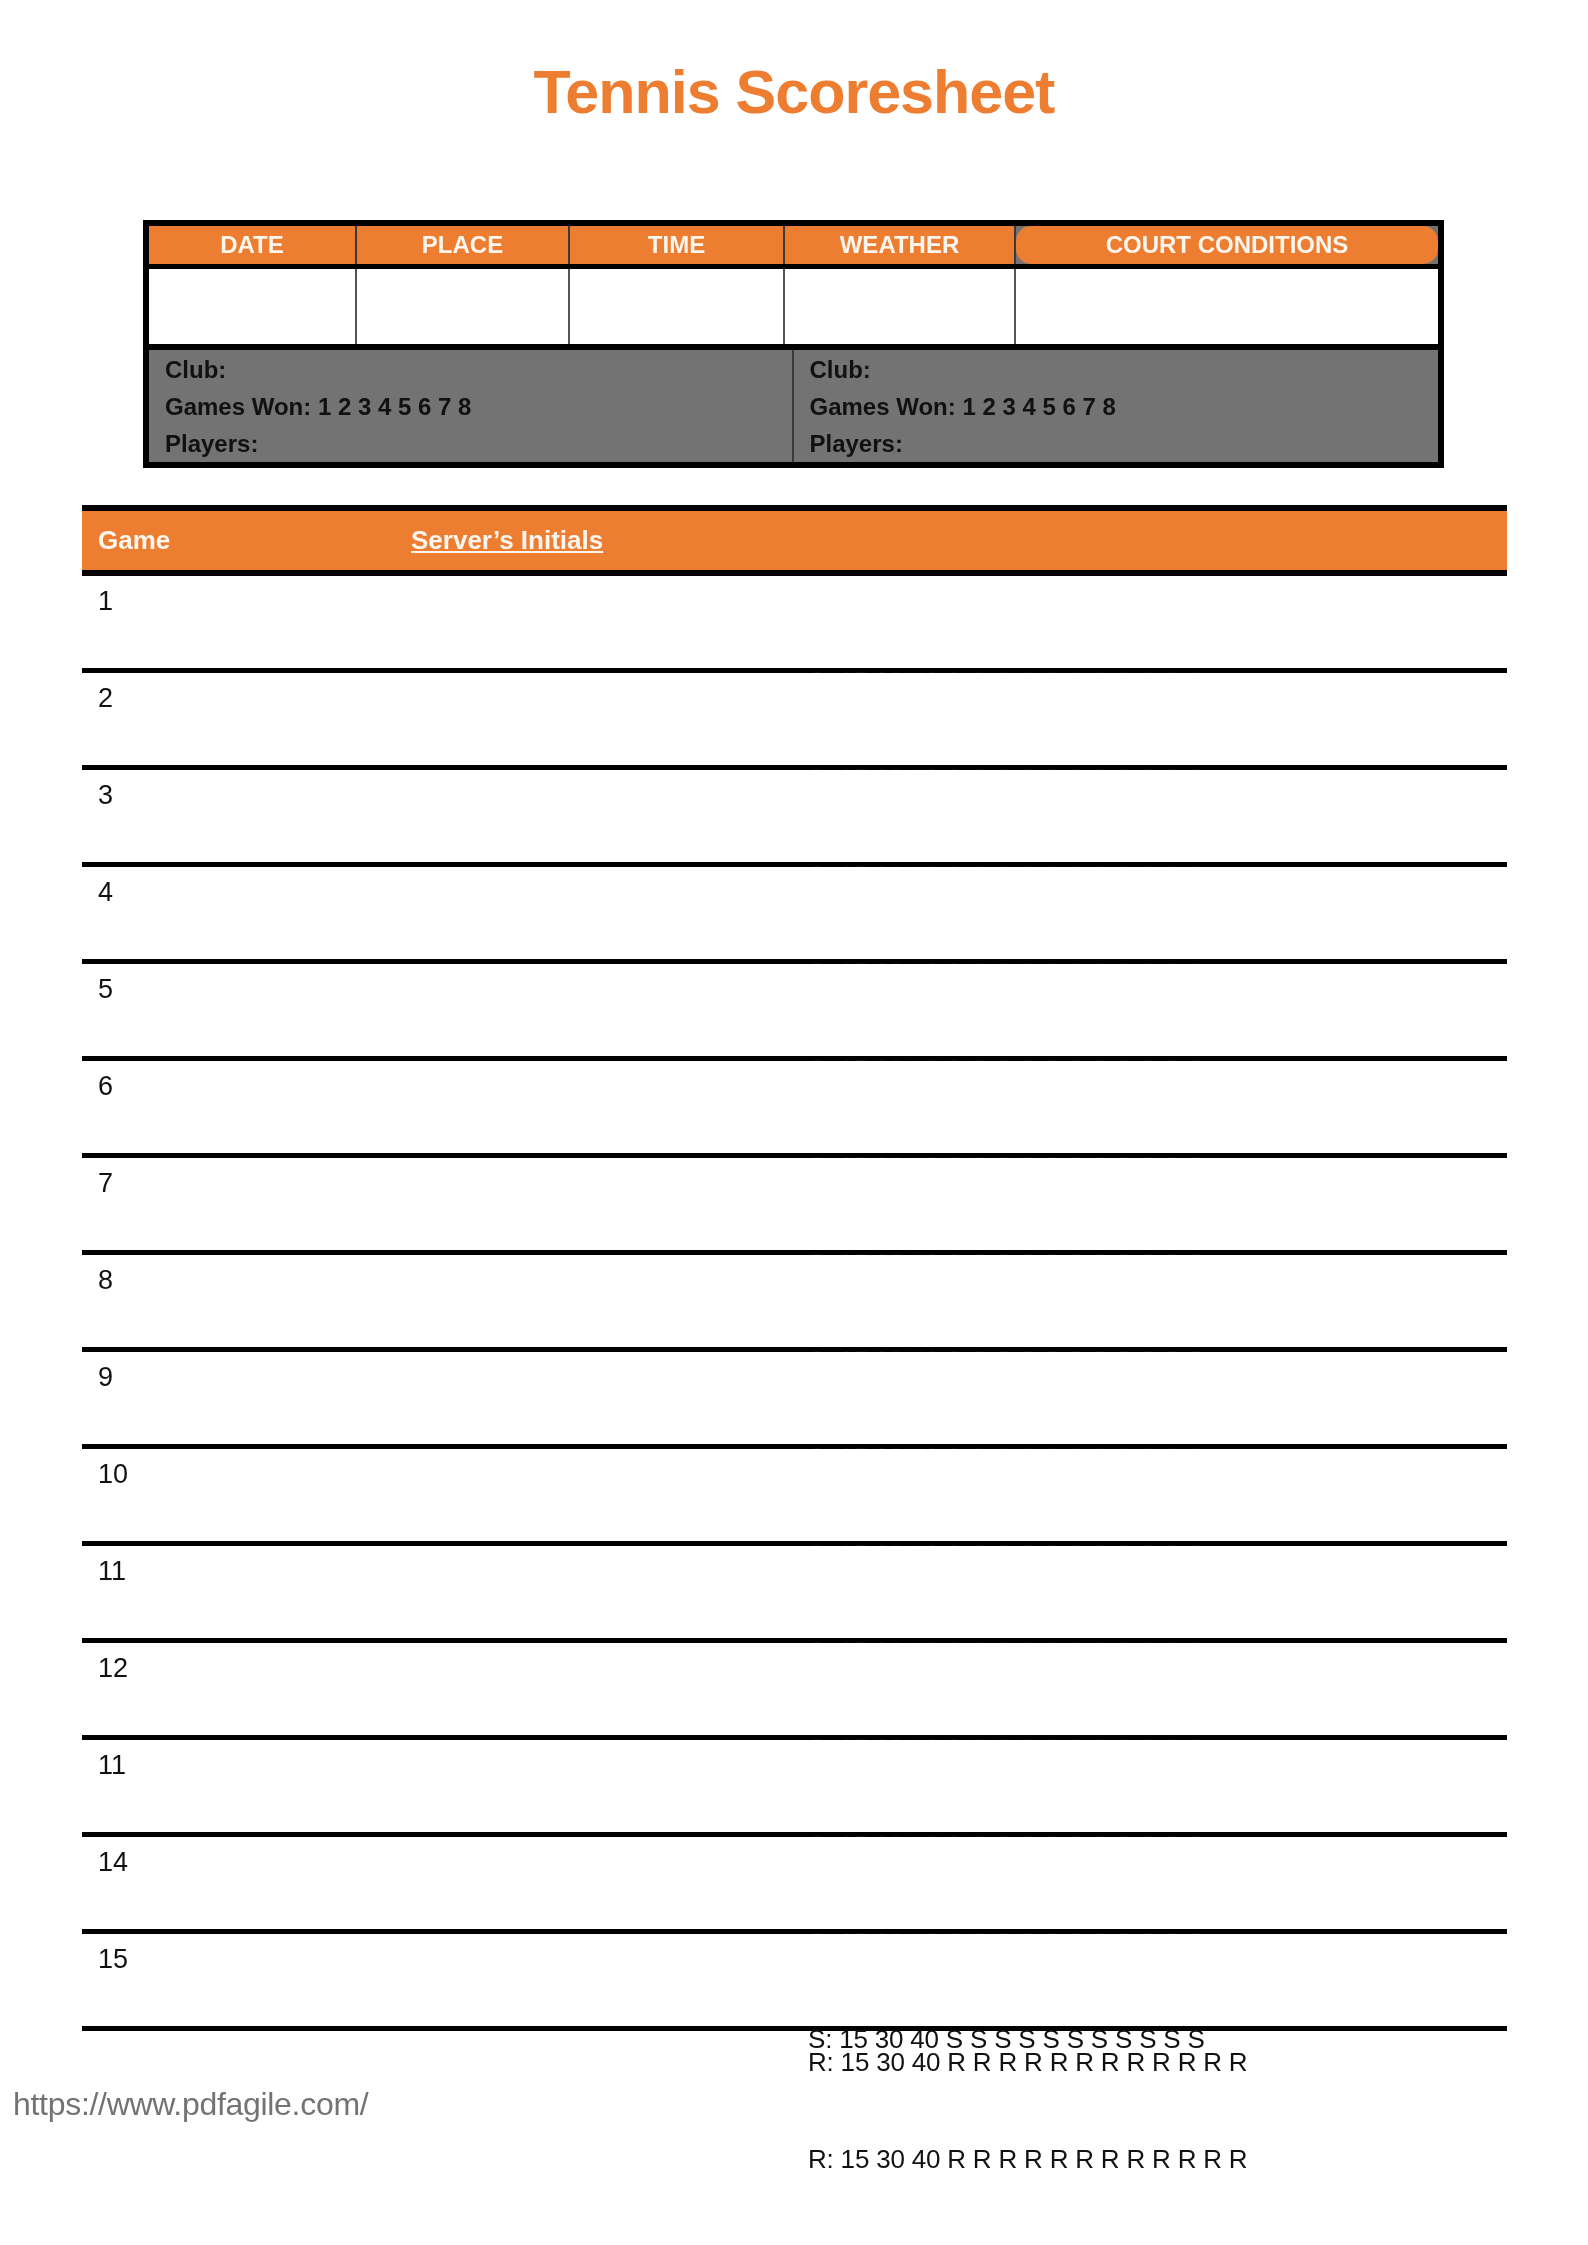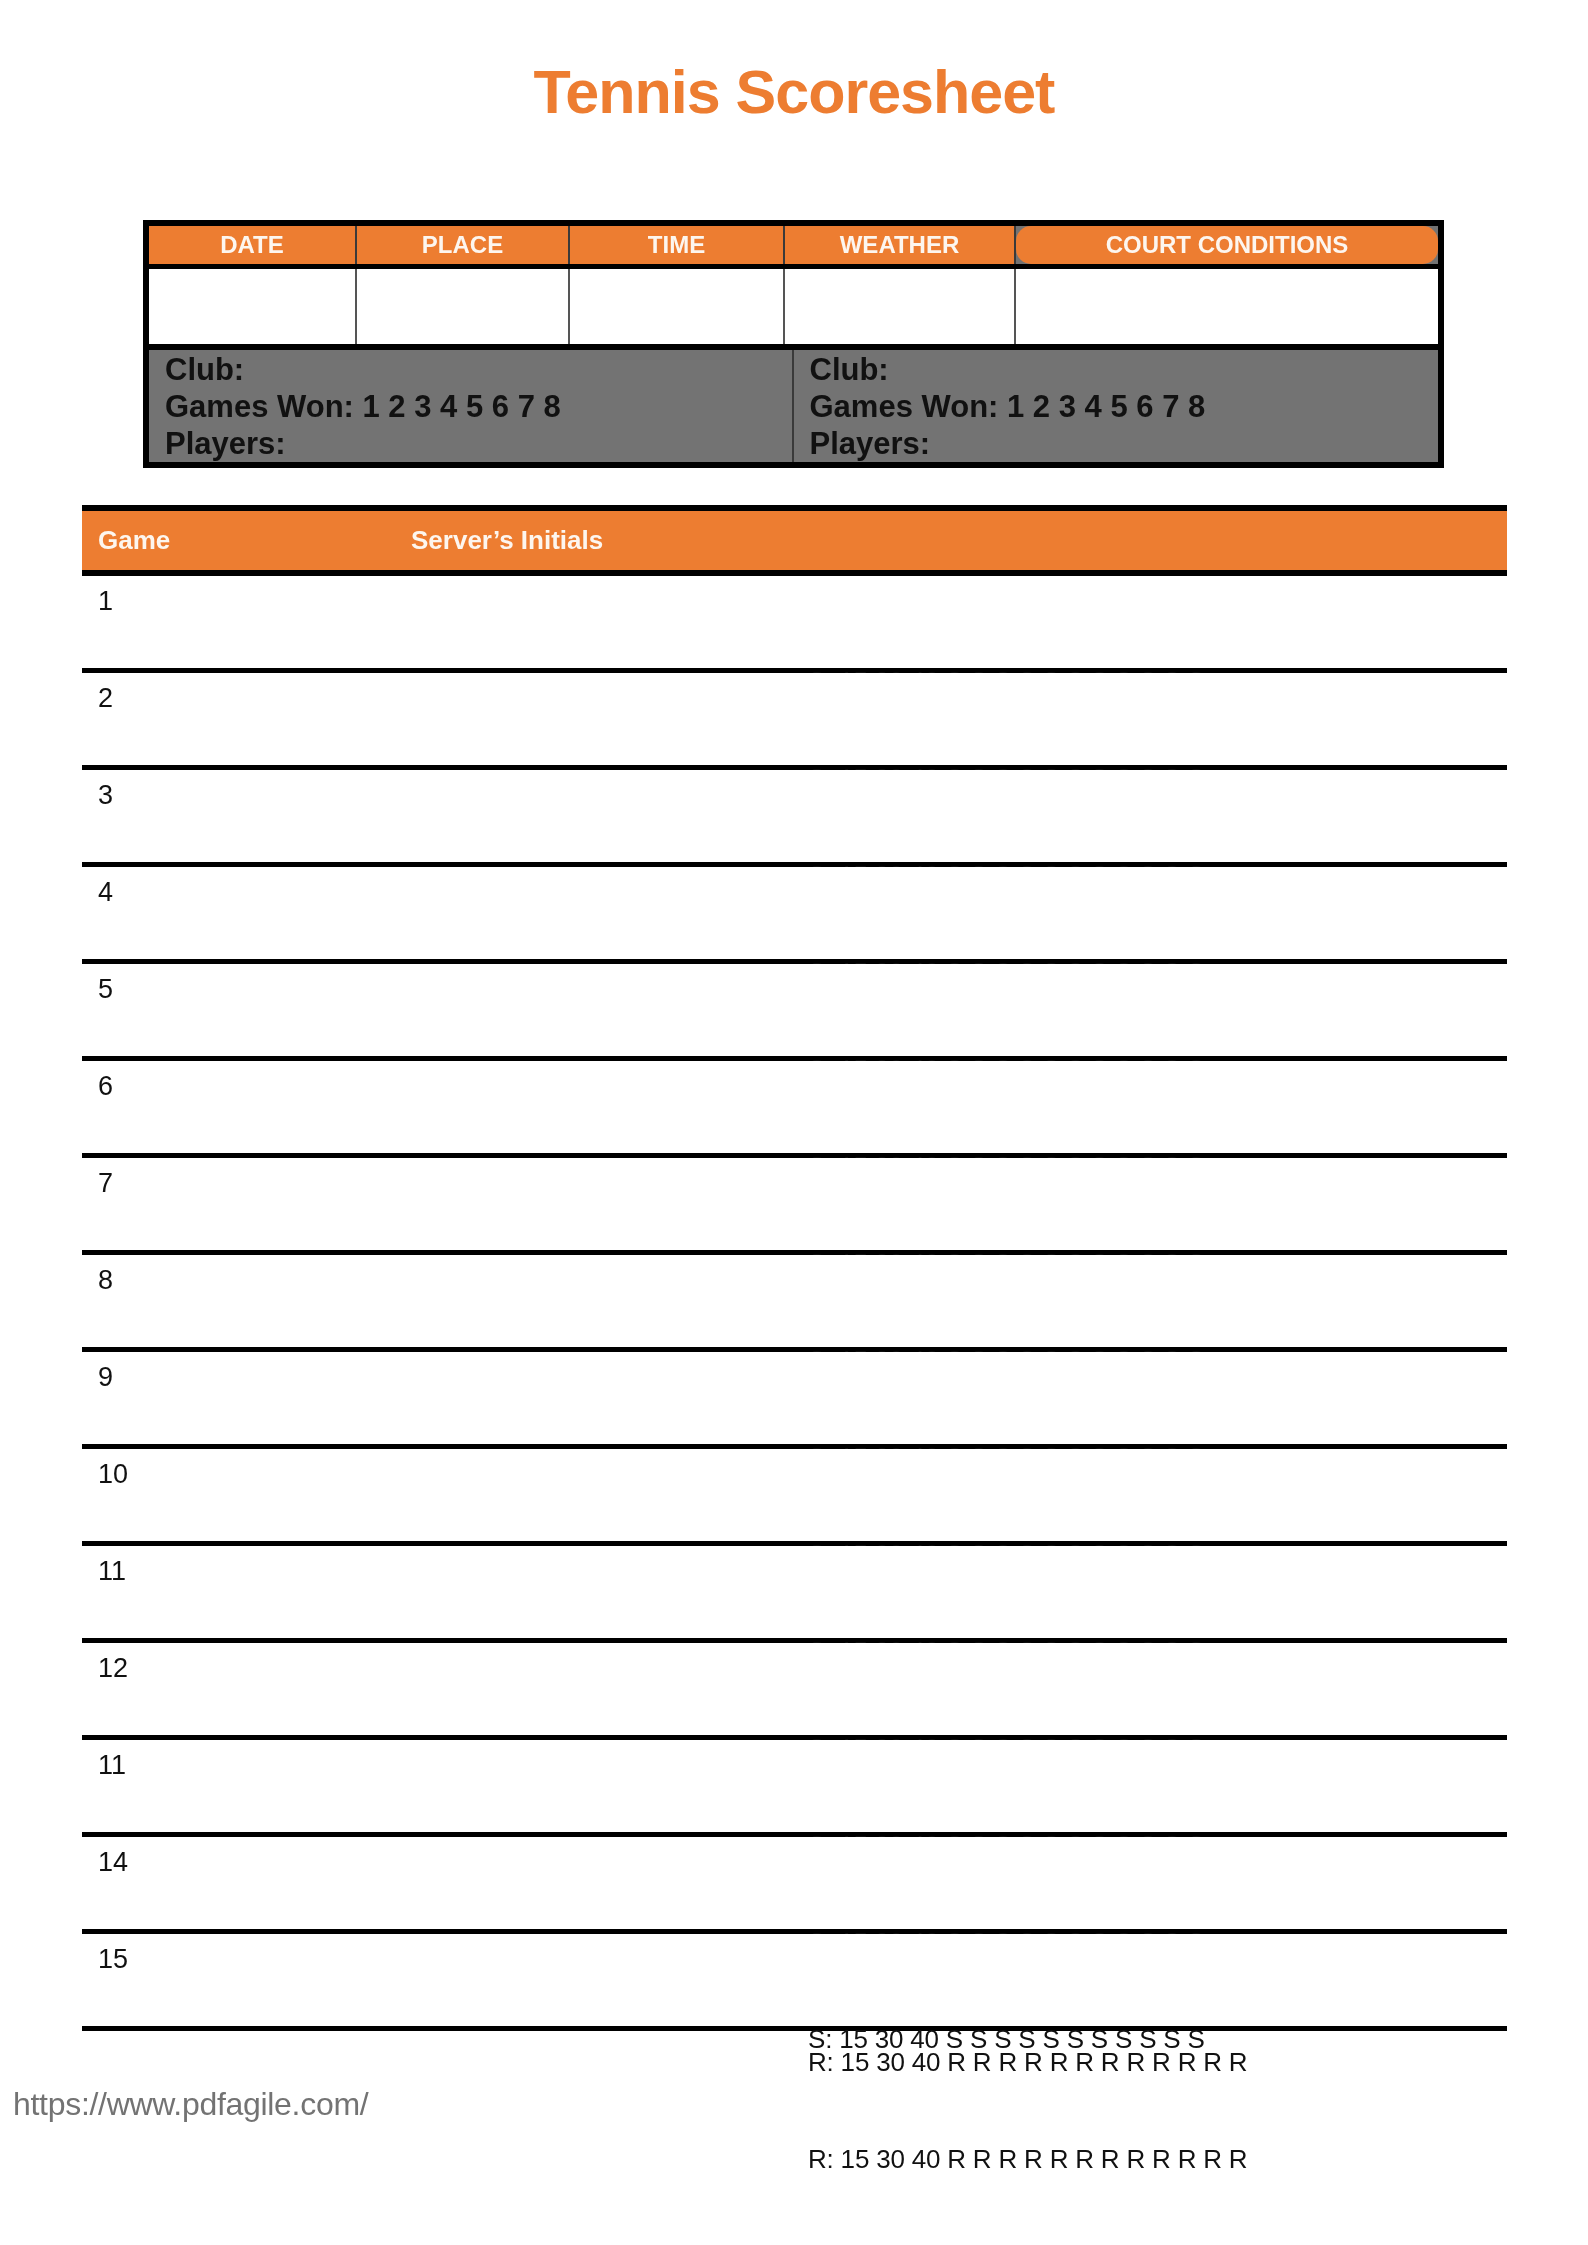--- a/index.html
+++ b/index.html
@@ -45,21 +45,21 @@
   }
   .info-value-cell:last-child { border-right: none; }
 
   
   .club-grid {
     display: grid; grid-template-columns: 1fr 1fr;
     border-top: 6px solid #000;
   }
   .club-cell {
     padding: 1px 0 0 16px;
-    font-weight: bold; font-size: 31px; line-height: 37px;
+    font-weight: bold; font-size: 24px; line-height: 37px;
     box-sizing: border-box;
     height: 112px;
   }
   .club-cell-left { border-right: 2px solid #3a3a3a; }
 
   
   .main-wrap {
     position: absolute; left: 82px; top: 505px; width: 1425px;
     box-sizing: border-box;
   }
@@ -68,21 +68,21 @@
     border-top: 6px solid #000; border-bottom: 6px solid #000;
     background: #ED7D31;
     position: relative;
   }
   .score-header .hdr-label {
     position: absolute; top: 0; line-height: 59px;
     color: #fdf6ef; font-weight: bold; font-size: 26px;
     white-space: nowrap;
   }
   .hdr-game { left: 16px; }
-  .hdr-server { left: 329px; }
+  .hdr-server { left: 329px; text-decoration: underline; }
 
   .game-row {
     height: 97px; box-sizing: border-box;
     border-bottom: 5px solid #000;
     position: relative;
     background: #fff;
   }
   .game-number {
     position: absolute; left: 16px; top: 5px;
     font-size: 27px; line-height: 40px;

